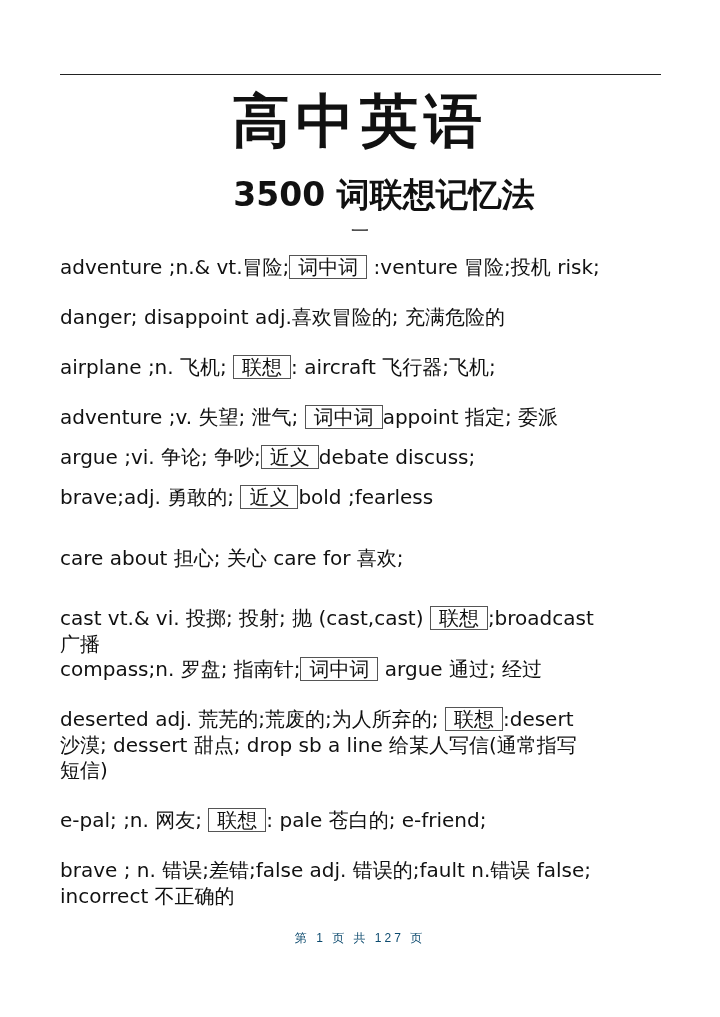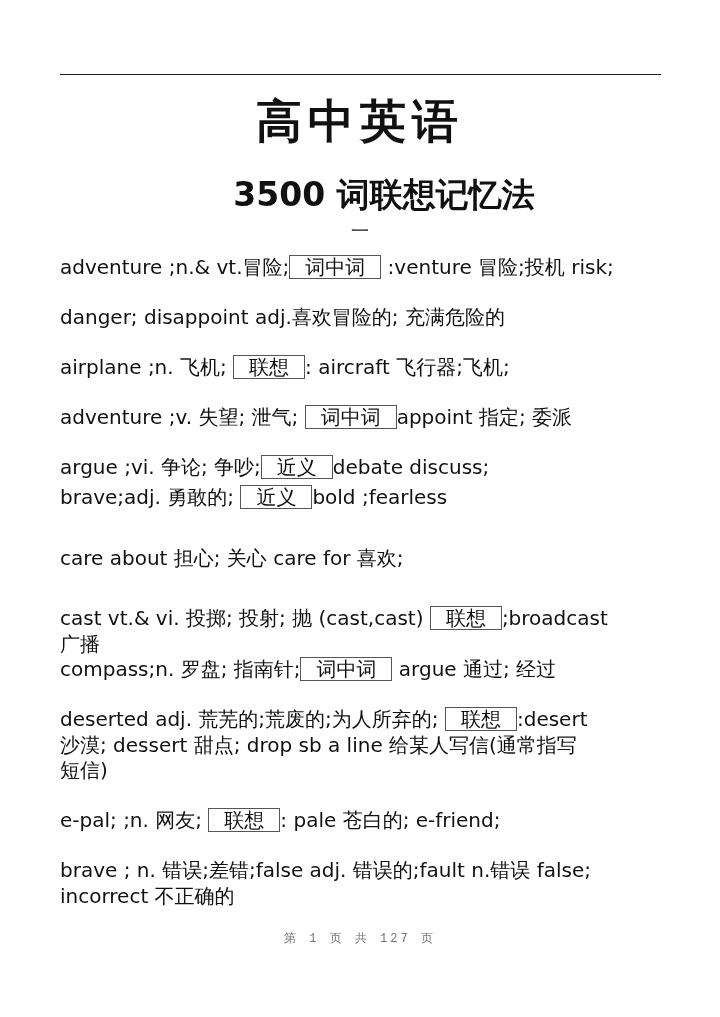--- a/index.html
+++ b/index.html
@@ -1,29 +1,29 @@
 <!DOCTYPE html>
 <html><head>
 <meta charset="utf-8">
 <style>
   html, body { margin: 0; padding: 0; background: #ffffff; }
   body { width: 720px; height: 1017px; position: relative; overflow: hidden;
          font-family: "DejaVu Sans", sans-serif; color: #111; }
   .rule { position: absolute; left: 60px; top: 74px; width: 601px; height: 1px; background: #222; }
   .title { position: absolute; left: 0; width: 720px; top: 86px; text-align: center;
-           font-size: 46px; font-weight: bold; letter-spacing: 6px; line-height: 70px; }
+           font-size: 58px; font-weight: bold; letter-spacing: 6px; line-height: 70px; }
   .subtitle { position: absolute; left: 0; width: 720px; top: 170px; text-align: center;
               font-size: 33px; font-weight: bold; line-height: 50px; padding-left: 24px; }
   .section-mark { position: absolute; left: 0; width: 720px; top: 222px; text-align: center;
                   font-size: 18px; line-height: 18px; }
   .line { position: absolute; left: 60px; width: 620px; font-size: 20px; line-height: 26px;
           white-space: nowrap; }
-  .box { display: inline-block; border: 1px solid #555; padding: 0 15px; line-height: 22px; }
+  .box { display: inline-block; border: 1px solid #555; padding: 0 8px; line-height: 22px; }
   .footer { position: absolute; left: 0; width: 720px; top: 930px; text-align: center;
-            font-family: Liberation Mono, monospace; font-size: 12px; color: #737373; letter-spacing: 3px; }
+            font-family: Liberation Sans, sans-serif; font-size: 12px; color: #0c4a6e; letter-spacing: 3px; }
 </style>
 </head>
 <body>
 
 <div class="rule"></div>
 <div class="title">高中英语</div>
 <div class="subtitle">3500 词联想记忆法</div>
 <div class="section-mark">一</div>
 
 <div class="line" style="top:254px">
@@ -31,21 +31,21 @@
 </div>
 <div class="line" style="top:304px">
   <span>danger; disappoint adj.喜欢冒险的; 充满危险的</span>
 </div>
 <div class="line" style="top:354px">
   <span>airplane ;n. 飞机; </span><span class="box">联想</span><span>:   aircraft 飞行器;飞机;</span>
 </div>
 <div class="line" style="top:404px">
   <span>adventure ;v. 失望; 泄气; </span><span class="box">词中词</span><span>appoint 指定; 委派</span>
 </div>
-<div class="line" style="top:454px">
+<div class="line" style="top:444px">
   <span>argue   ;vi. 争论; 争吵;</span><span class="box">近义</span><span>debate   discuss;</span>
 </div>
 <div class="line" style="top:484px">
   <span>brave;adj. 勇敢的;  </span><span class="box">近义</span><span>bold ;fearless</span>
 </div>
 <div class="line" style="top:545px">
   <span>care about 担心; 关心 care for 喜欢;</span>
 </div>
 <div class="line" style="top:605px">
   <span>cast  vt.&amp; vi.  投掷; 投射; 抛 (cast,cast) </span><span class="box">联想</span><span>;broadcast</span>

